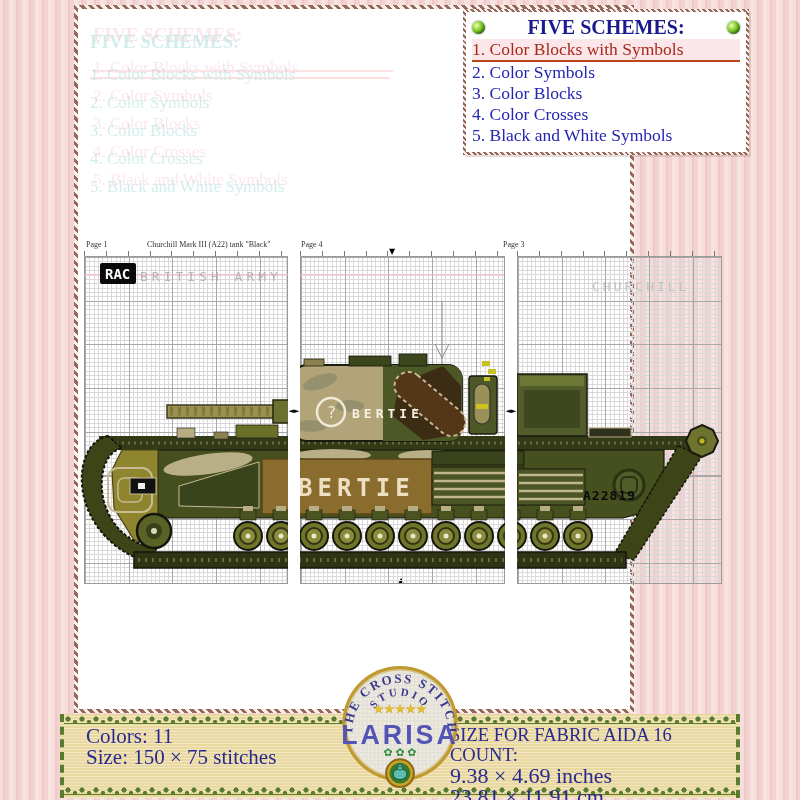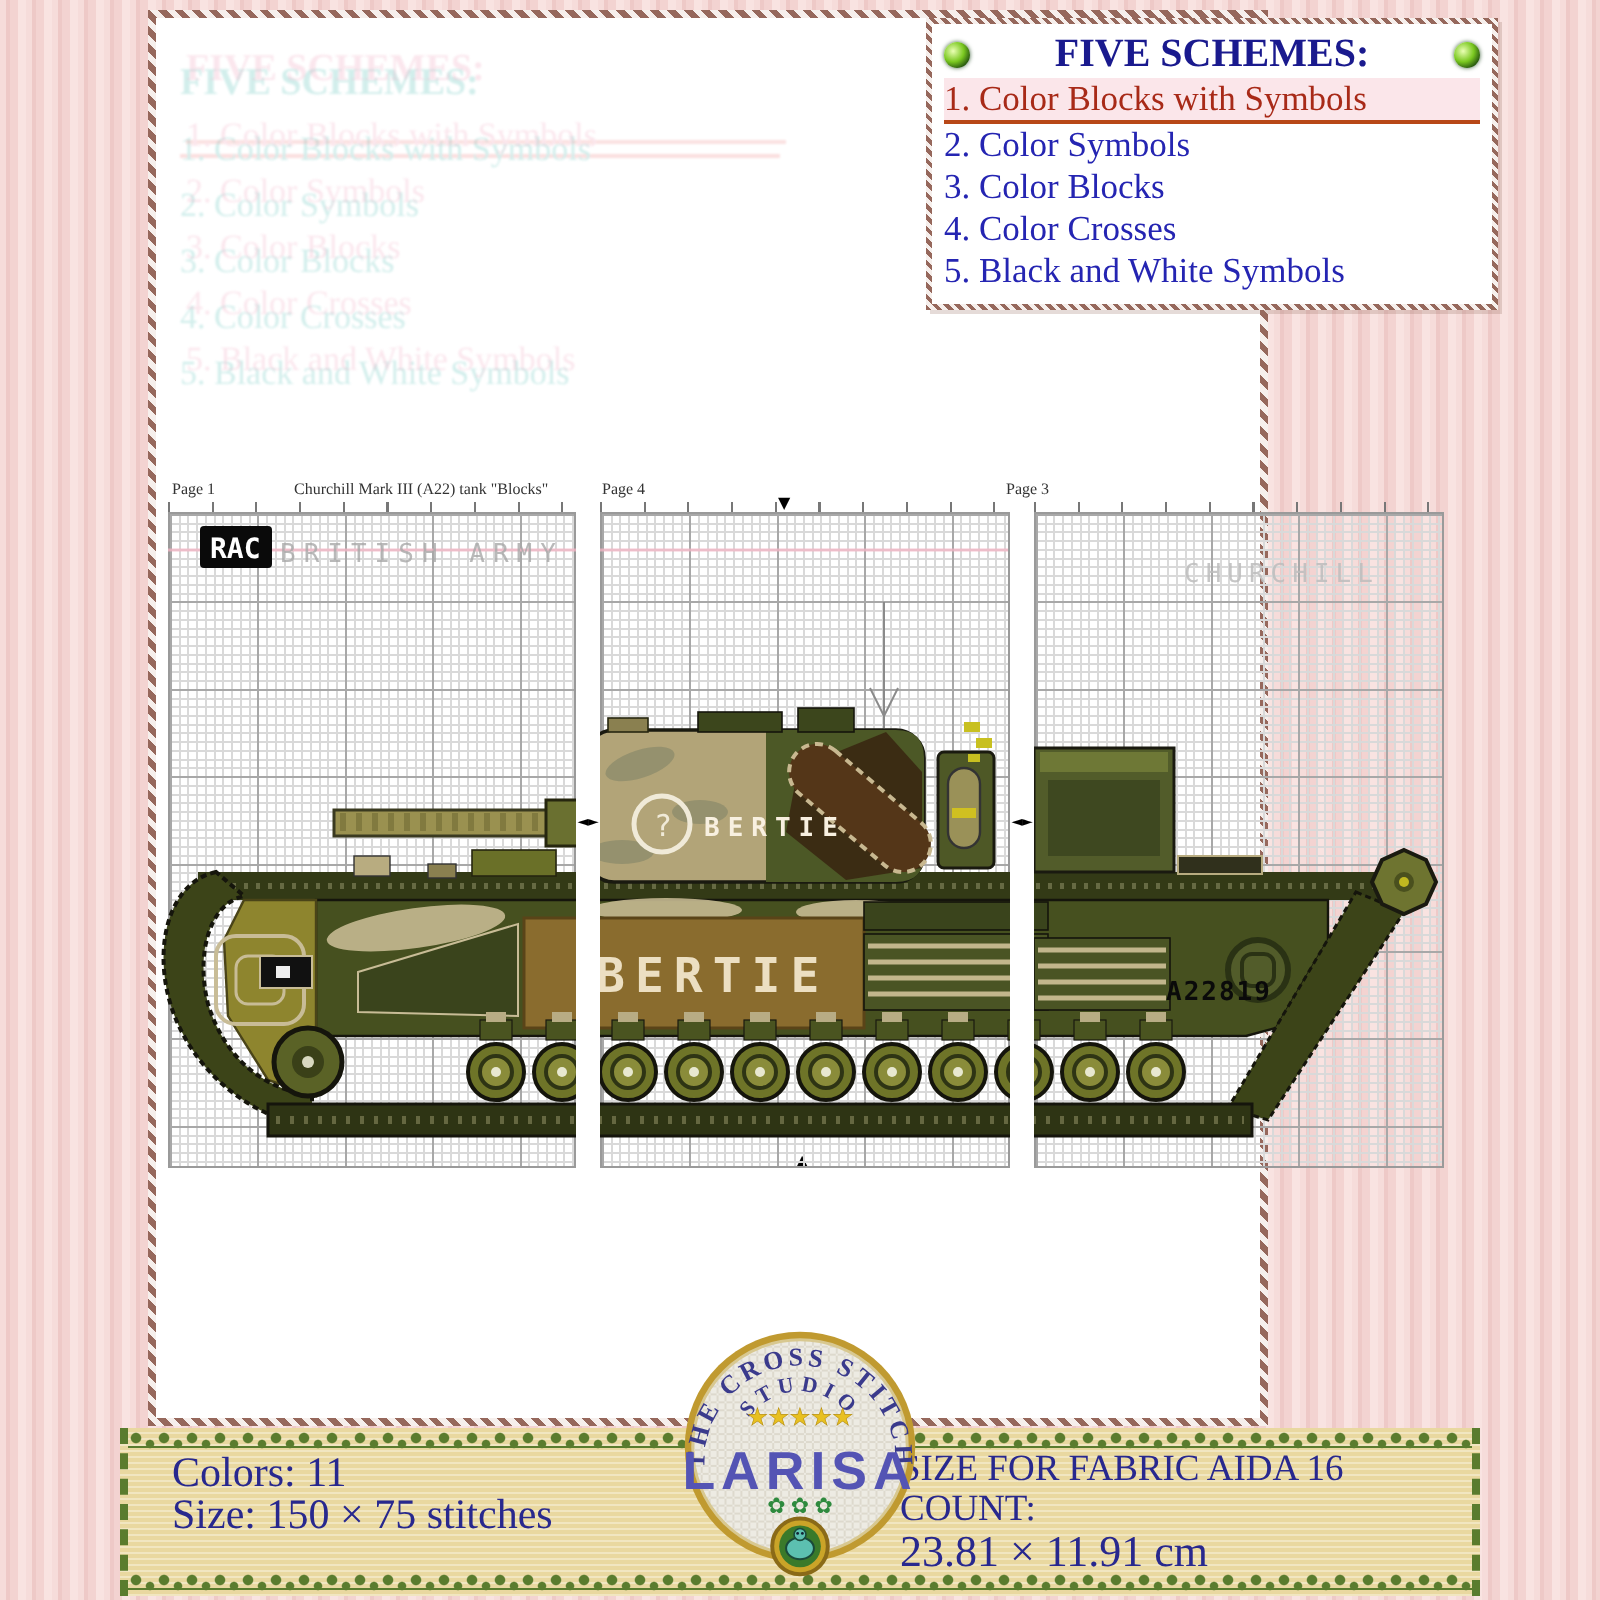--- a/index.html
+++ b/index.html
@@ -123,21 +123,21 @@
     </div>
     <div class="scheme-item active">1. Color Blocks with Symbols</div>
     <div class="scheme-item">2. Color Symbols</div>
     <div class="scheme-item">3. Color Blocks</div>
     <div class="scheme-item">4. Color Crosses</div>
     <div class="scheme-item">5. Black and White Symbols</div>
   </div>
 
   <div class="chart-header">
     <span style="left:8px">Page 1</span>
-    <span style="left:69px">Churchill Mark III (A22) tank "Blocks"</span>
+    <span style="left:69px">Churchill Mark III (A22) tank "Black"</span>
     <span style="left:223px">Page 4</span>
     <span style="left:425px">Page 3</span>
   </div>
   <span class="marker" style="left:311px;top:239px">▼</span>
   <span class="marker" style="left:320px;top:568px">▲</span>
 
   <div class="ticks" style="left:6px;width:204px"></div>
   <div class="ticks" style="left:222px;width:205px"></div>
   <div class="ticks" style="left:439px;width:205px"></div>
   <div class="grid-panel" style="left:6px;width:204px"></div>
@@ -303,20 +303,21 @@
 
 <div class="banner">
   <div class="orn top"></div>
   <div class="orn bottom"></div>
   <div class="banner-left">
     <div>Colors: 11</div>
     <div>Size: 150 × 75 stitches</div>
   </div>
   <div class="banner-right">
     <div class="hd">SIZE FOR FABRIC AIDA 16 COUNT:</div>
+    <div class="ln">9.38 × 4.69 inches</div>
     <div class="ln">23.81 × 11.91 cm</div>
   </div>
 </div>
 
 <svg class="logo" viewBox="0 0 148 148">
   <defs>
     <pattern id="aida" width="4" height="4" patternUnits="userSpaceOnUse">
       <rect width="4" height="4" fill="#edebe3"></rect>
       <path d="M0 0H4V1H0Z M0 0V4H1V0Z" fill="#ddd9cd"></path>
     </pattern>

